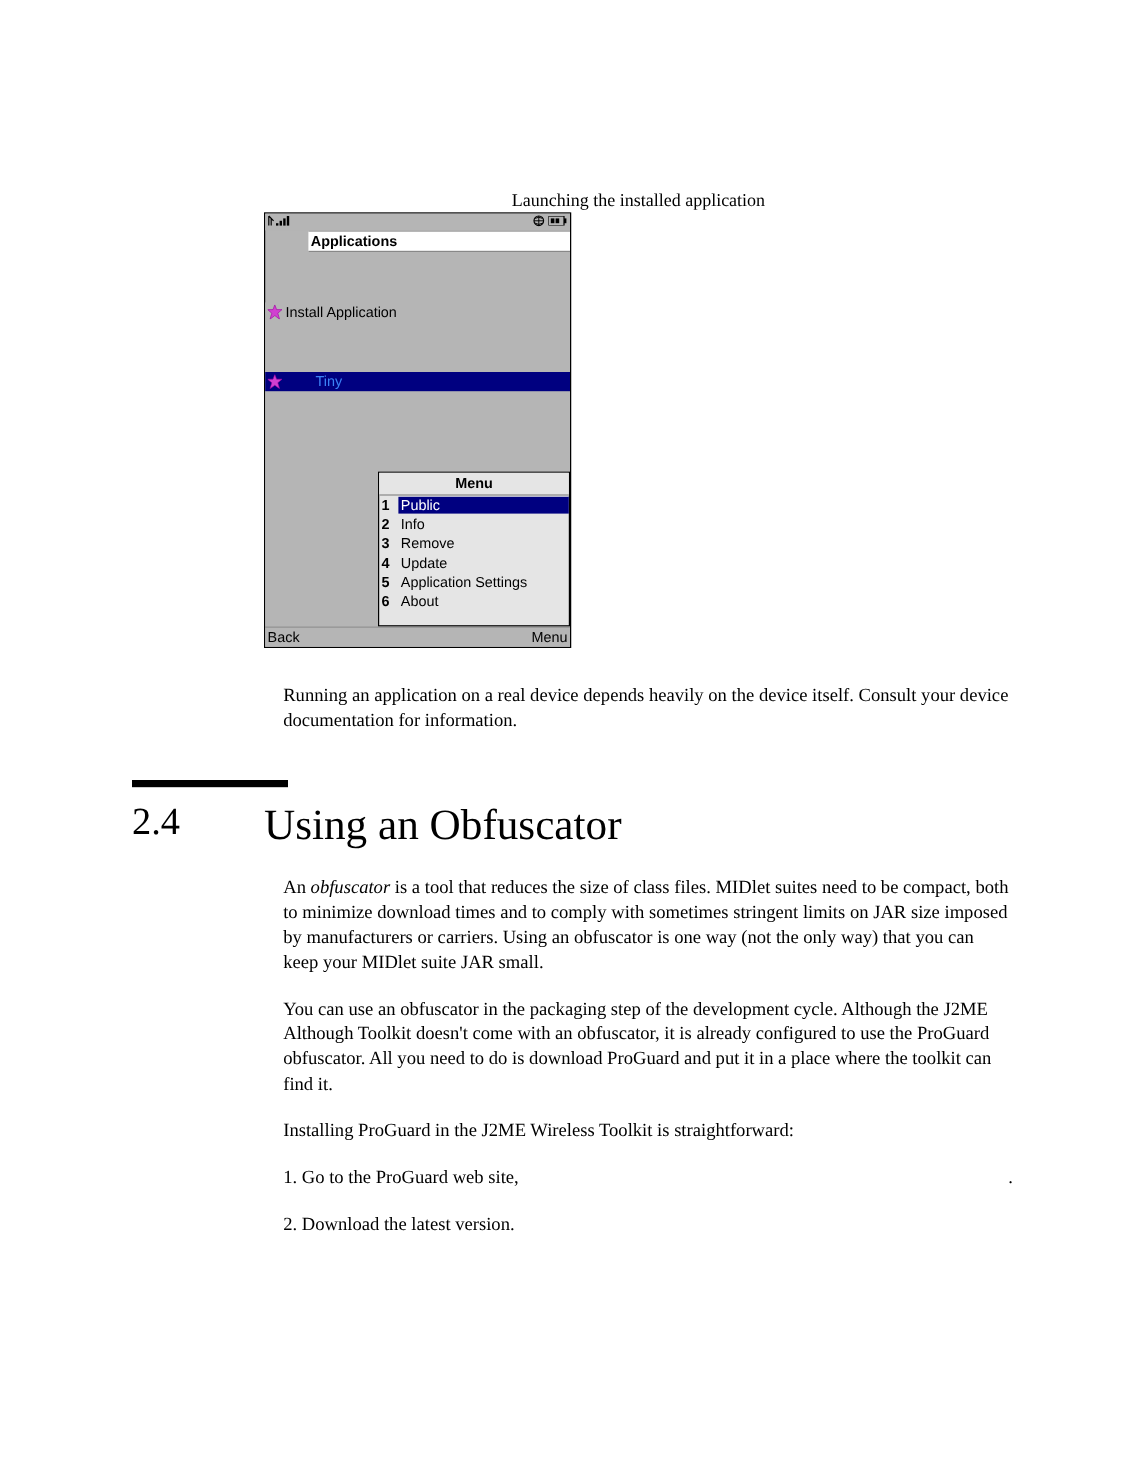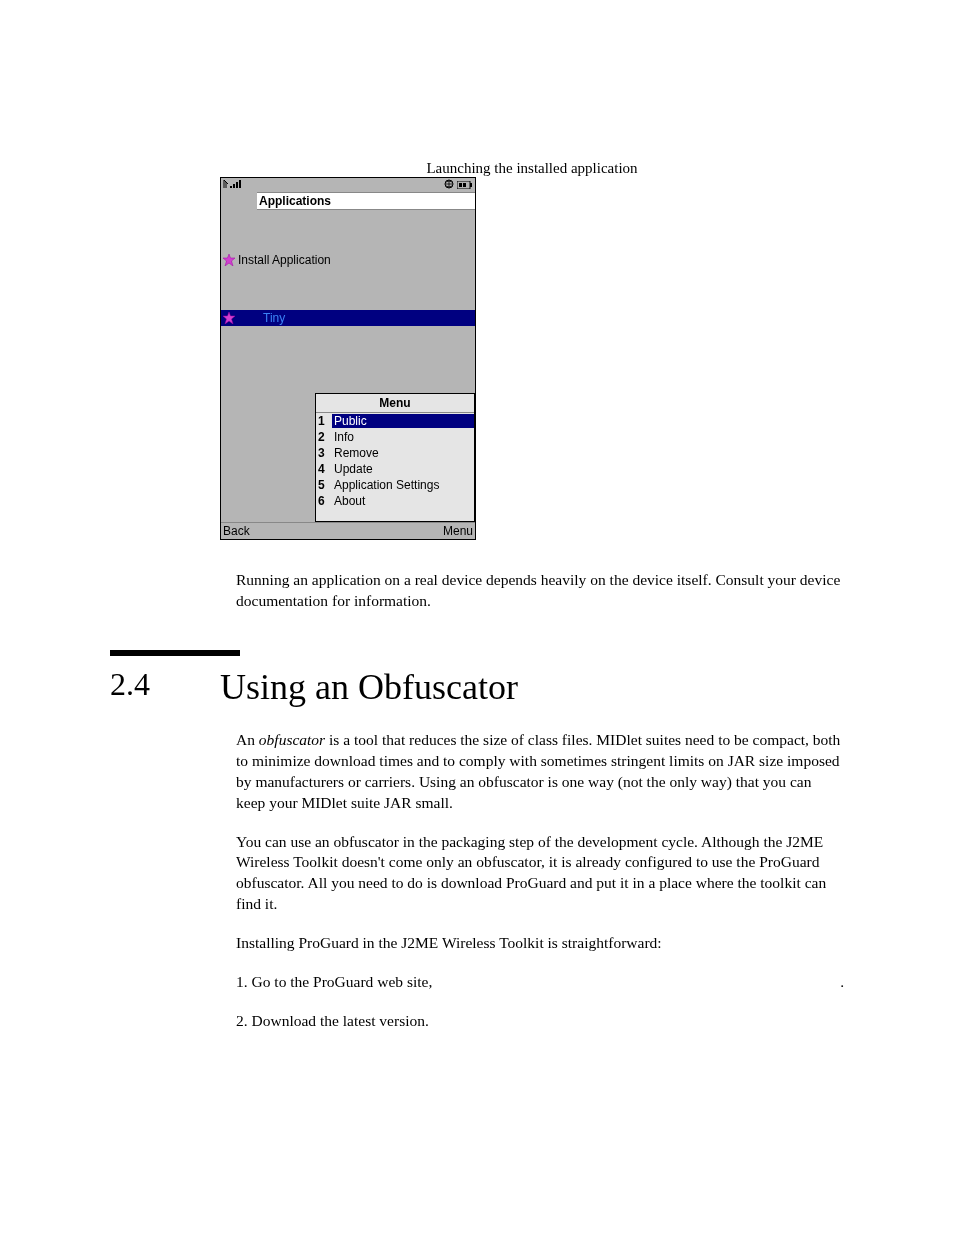--- a/index.html
+++ b/index.html
@@ -256,21 +256,21 @@
 
   <div class="rule"></div>
 
   <div class="section-head">
     <div class="sec-num">2.4</div>
     <div class="sec-title">Using an Obfuscator</div>
   </div>
 
   <div class="body-text">
     <p><span>An </span><span class="italic">obfuscator</span><span> is a tool that reduces the size of class files. MIDlet suites need to be compact, both to minimize download times and to comply with sometimes stringent limits on JAR size imposed by manufacturers or carriers. Using an obfuscator is one way (not the only way) that you can keep your MIDlet suite JAR small.</span></p>
-    <p>You can use an obfuscator in the packaging step of the development cycle. Although the J2ME Wireless Toolkit doesn't come only an obfuscator, it is already configured to use the ProGuard obfuscator. All you need to do is download ProGuard and put it in a place where the toolkit can find it.</p>
+    <p>You can use an obfuscator in the packaging step of the development cycle. Although the J2ME Although Toolkit doesn't come with an obfuscator, it is already configured to use the ProGuard obfuscator. All you need to do is download ProGuard and put it in a place where the toolkit can find it.</p>
     <p>Installing ProGuard in the J2ME Wireless Toolkit is straightforward:</p>
     <p class="ol-item" style="display:flex;justify-content:space-between;">
         <span>1.  Go to the ProGuard web site,</span>
         <span>.</span>
       </p>
     <p class="ol-item">2.  Download the latest version.</p>
   </div>
 </div>
 
 </body></html>

